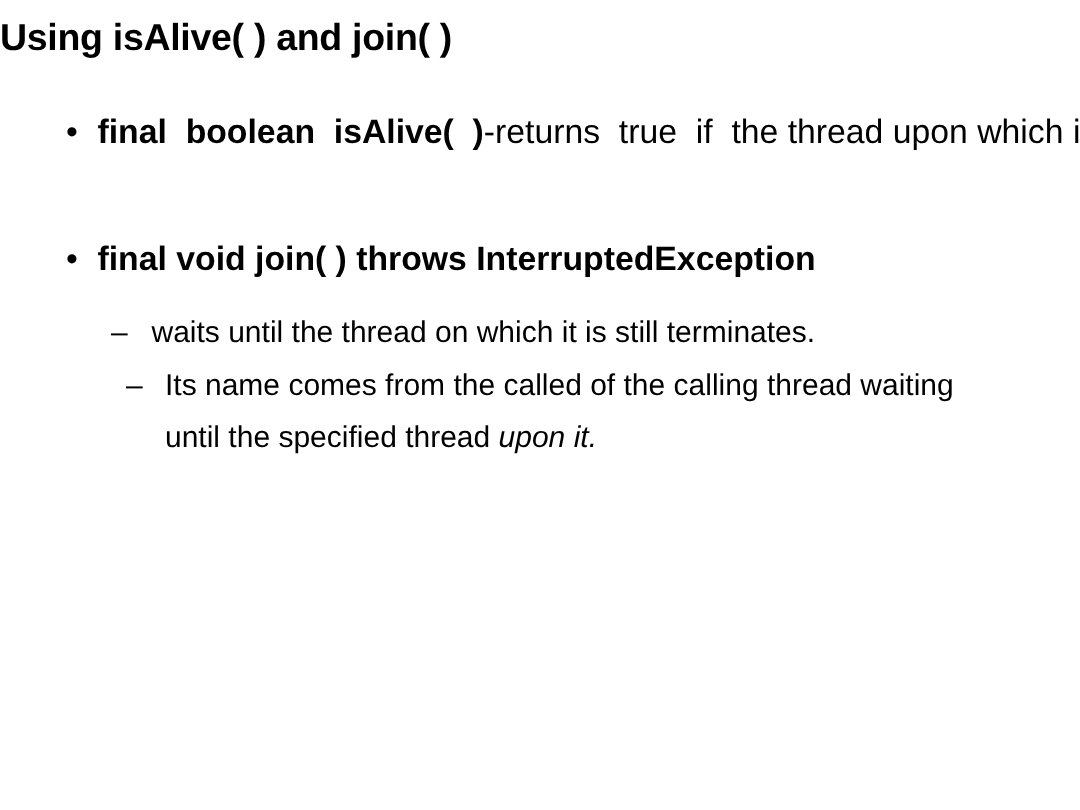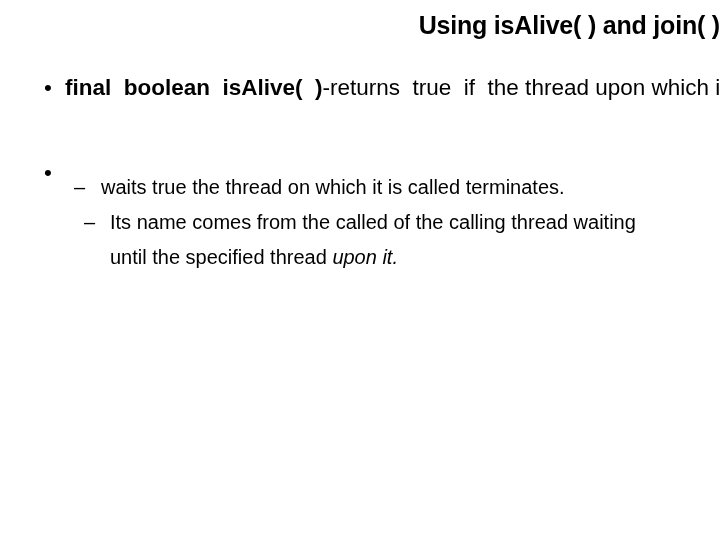--- a/index.html
+++ b/index.html
@@ -23,21 +23,21 @@
     background: #ffffff;
     box-sizing: border-box;
   }
 
   
   .slide-title {
     position: absolute;
     top: 9px;
     left: 0;
     width: 720px;
-    text-align: right;
+    text-align: left;
     font-size: 25px;
     font-weight: bold;
     letter-spacing: -0.2px;
     line-height: 32px;
     white-space: pre;
   }
 
   
   .body-area {
     position: absolute;
@@ -121,27 +121,28 @@
 
     <div class="bullet-l1">
       <span class="marker">•</span>
       <span class="para-text"><b class="sp">final  boolean  isAlive(  )</b><span class="sp">-returns  true  if  the thread upon which it is called is still running. It returns false otherwise.</span></span>
     </div>
 
     <div class="gap-1"></div>
 
     <div class="bullet-l1 no-justify">
       <span class="marker">•</span>
+      <span class="para-text"><b>final void join( ) throws InterruptedException</b></span>
     </div>
 
     <div class="gap-1"></div>
 
     <div class="bullet-l2">
       <span class="marker">–</span>
-      <span> waits true the thread on which it is called terminates.</span>
+      <span> waits until the thread on which it is still terminates.</span>
     </div>
 
     <div class="bullet-l2 center-ind">
       <span class="marker">–</span>
       <span>Its name comes from the called of the calling thread waiting until the specified thread </span><i>upon it.</i>
     </div>
 
   </div>
 </div>
 

